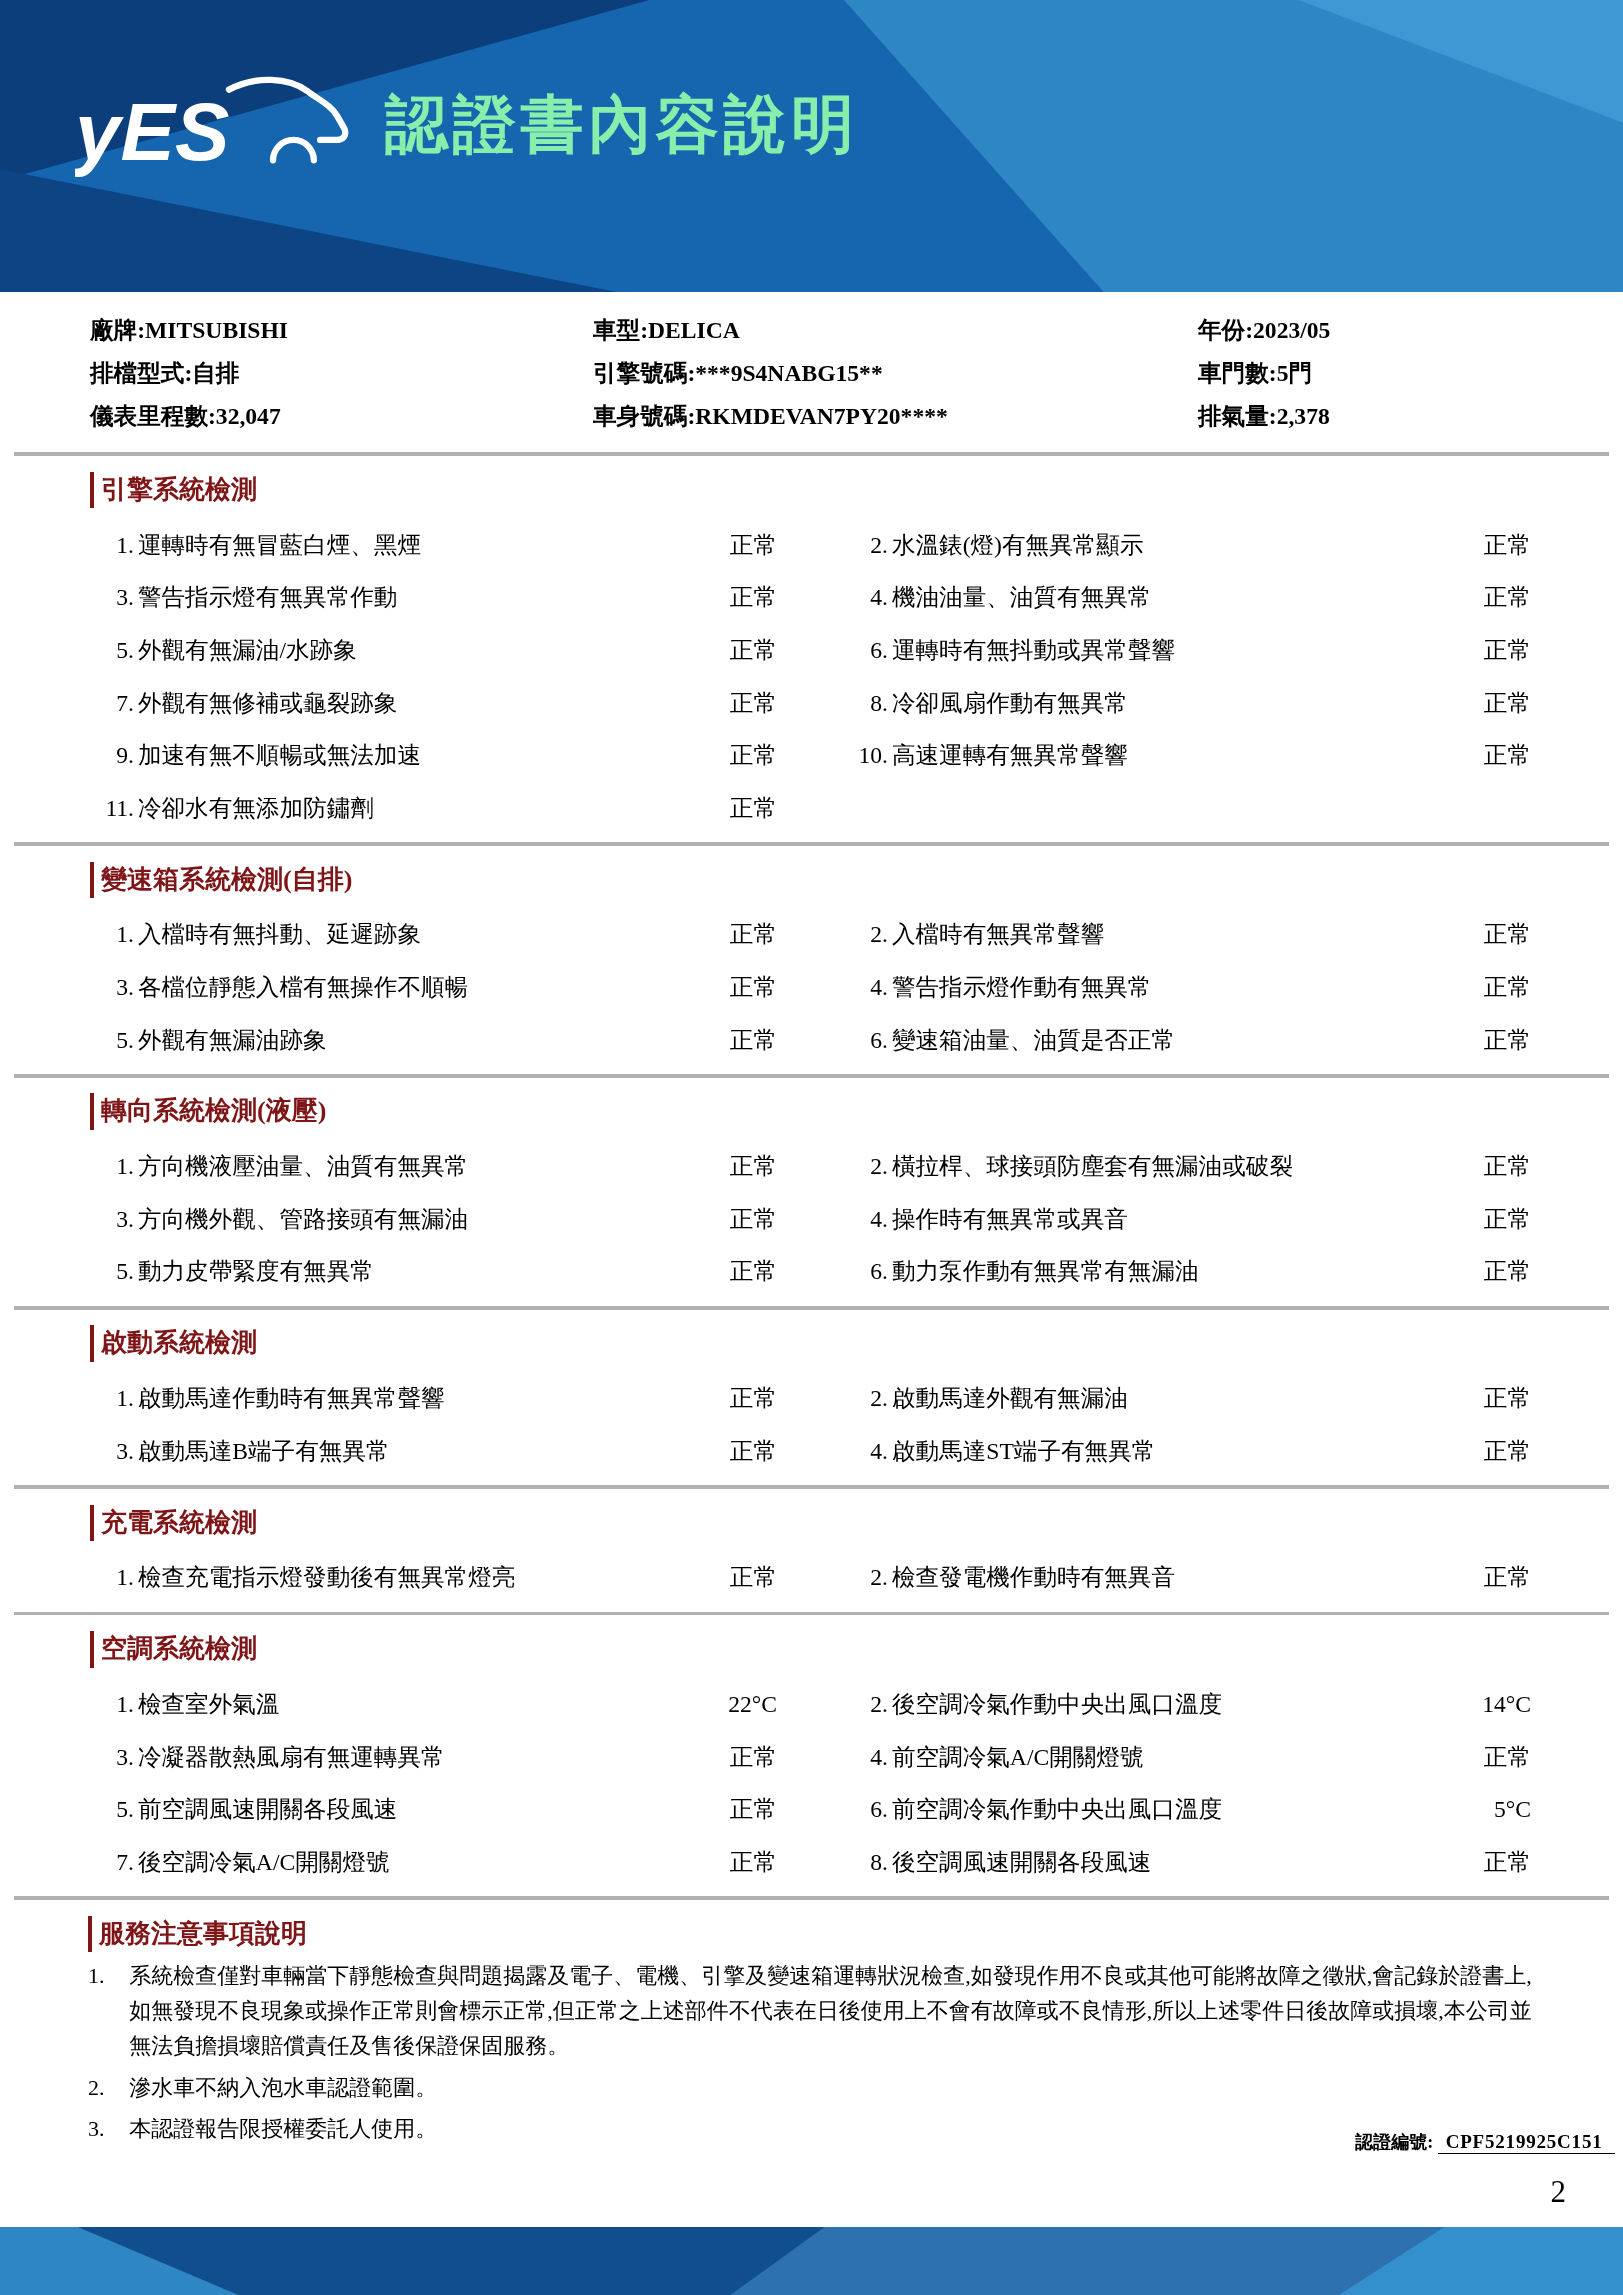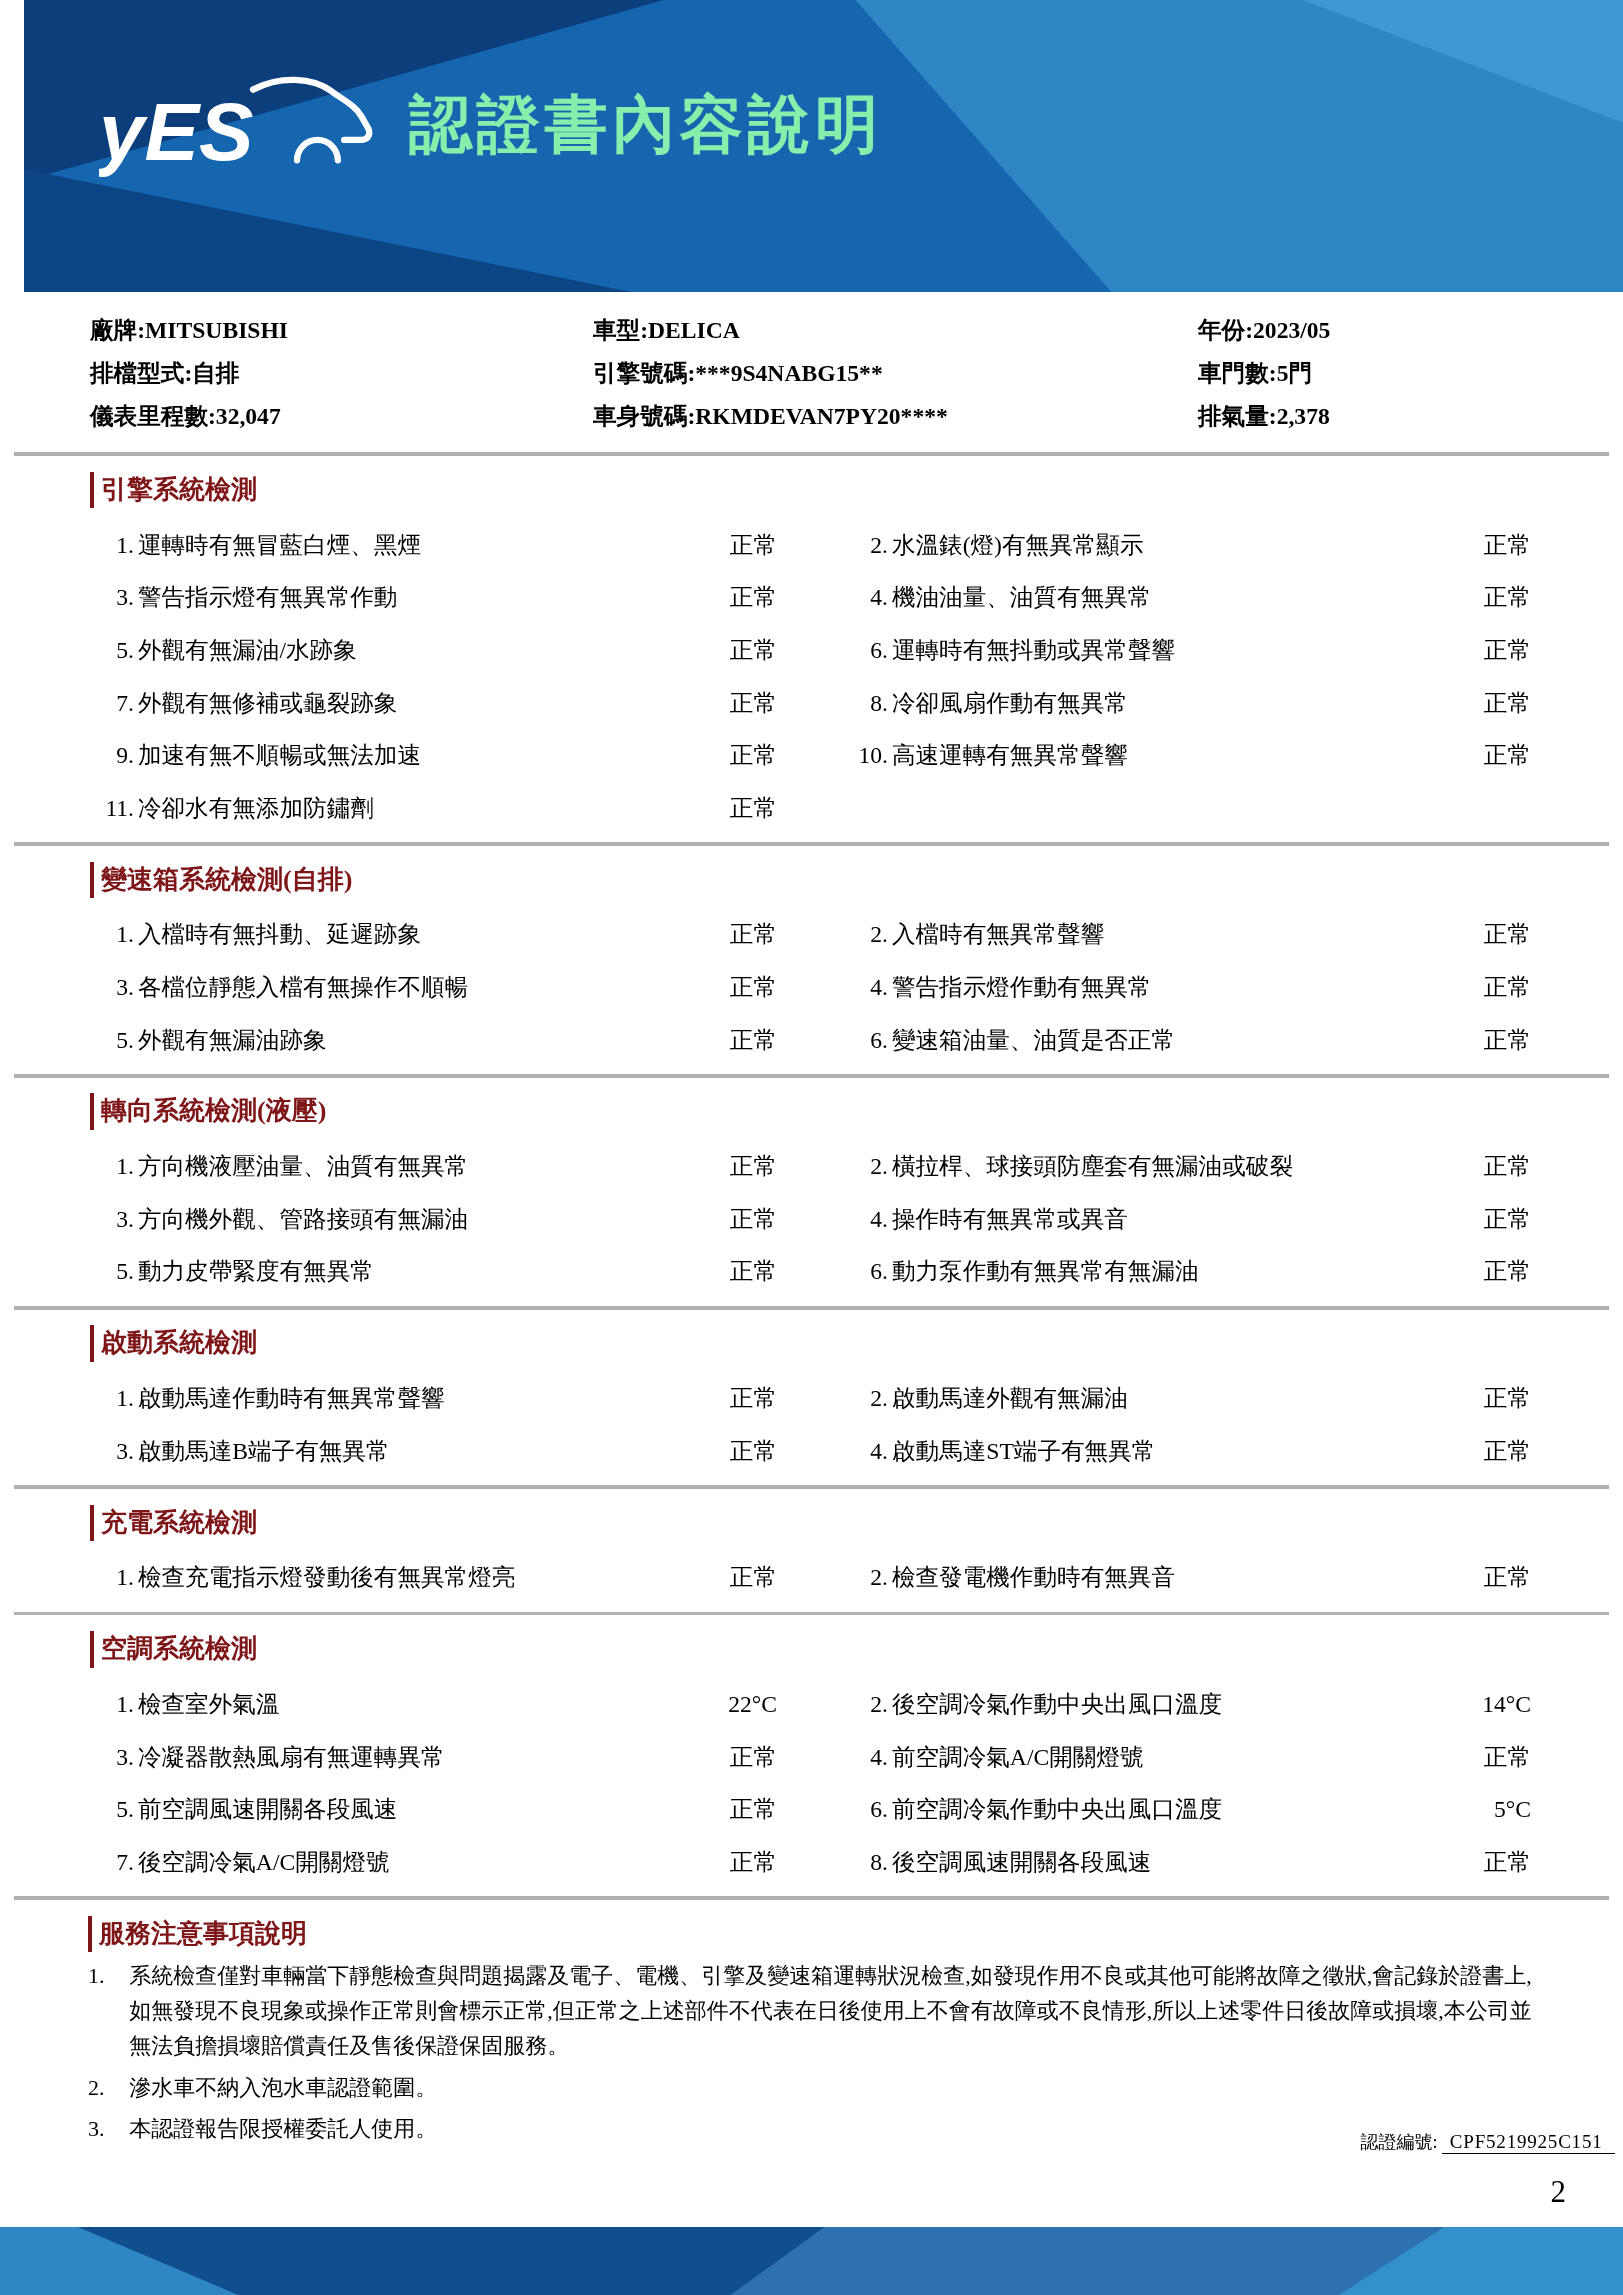--- a/index.html
+++ b/index.html
@@ -2,21 +2,21 @@
 <html style="font-size:12.6px"><head>
 <meta charset="utf-8">
 <style>
   html,body{margin:0;padding:0;background:#e8e8e8;}
   .page{
     width:1623px;height:2295px;position:relative;background:#ffffff;
     font-family:"Liberation Serif","DejaVu Serif",serif;color:#000;
     overflow:hidden;margin:0 auto;
   }
   
-  .header{position:relative;height:292px;background:#1565af;overflow:hidden;margin-left:24px;}
+  .header{position:relative;height:292px;background:#1565af;overflow:hidden;}
   .hshape{position:absolute;inset:0;}
   .hs-light-right{background:#2f86c5;clip-path:polygon(52% 0,100% 0,100% 100%,68% 100%);}
   .hs-lighter-tr{background:#3f97d3;clip-path:polygon(80% 0,100% 0,100% 42%);}
   .hs-dark-tl{background:#0c3e7c;clip-path:polygon(0 0,40% 0,0 62%);}
   .hs-dark-bl{background:#0d4584;clip-path:polygon(0 58%,38% 100%,0 100%);}
   .header-content{position:absolute;left:75px;top:58px;display:flex;align-items:center;gap:35px;}
   .logo{width:275px;height:134px;flex:0 0 auto;}
   .hdr-title{color:#86efac;font-size:63px;font-weight:700;letter-spacing:4.7px;
     font-family:"Liberation Sans","DejaVu Sans",sans-serif;white-space:nowrap;}
   
@@ -33,21 +33,21 @@
   .items{margin-top:20.4px;display:grid;grid-template-columns:687px 1fr;column-gap:67px;row-gap:19.6px;}
   .item{display:flex;align-items:baseline;font-size:23.6px;line-height:33px;}
   .item .num{min-width:44px;text-align:right;flex:0 0 auto;}
   .item .txt{flex:1 1 auto;padding-left:3.9px;}
   .item .val{flex:0 0 auto;min-width:86px;text-align:right;}
   
   .notes{padding:15.7px 75px 0 88px;position:relative;}
   .note{display:flex;font-size:22px;line-height:35px;margin-top:6.3px;}
   .note .nnum{min-width:35px;flex:0 0 auto;}
   .note .nbody{flex:1 1 auto;padding-left:6.3px;}
-  .cert{position:absolute;right:7.9px;bottom:-7.9px;font-size:18px;white-space:nowrap;}
+  .cert{position:absolute;right:7.9px;bottom:-7.9px;font-size:18px;white-space:nowrap;font-weight:bold;}
   .cert-num{border-bottom:1.6px solid #000;padding:0 12.6px 1.6px 7.9px;font-size:19px;letter-spacing:0.8px;}
   .page-num{position:absolute;right:57px;bottom:85px;font-size:31px;}
   
   .footer{position:absolute;left:0;right:0;bottom:0;height:68px;background:#2d72ae;overflow:hidden;}
   .fshape{position:absolute;inset:0;}
   .f-left{background:#2f86c5;clip-path:polygon(0 0,4.8% 0,14.7% 100%,0 100%);}
   .f-navy{background:#114e8d;clip-path:polygon(4.8% 0,50.8% 0,45% 100%,14.7% 100%);}
   .f-light{background:#3390cc;clip-path:polygon(89% 0,100% 0,100% 100%,82.5% 100%);}
 </style>
 </head>

